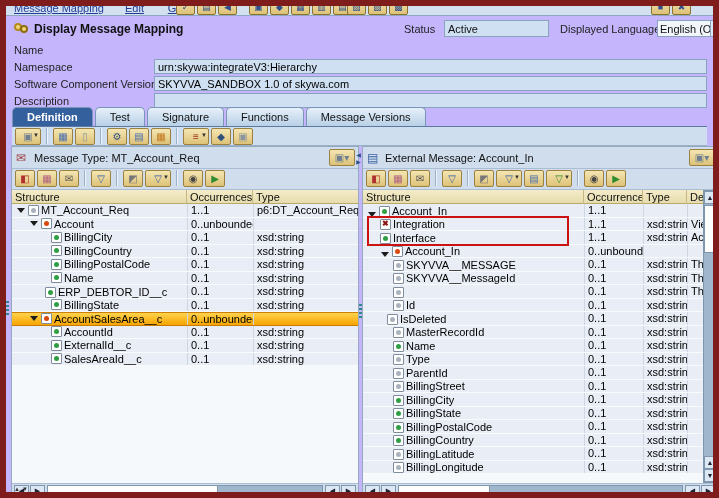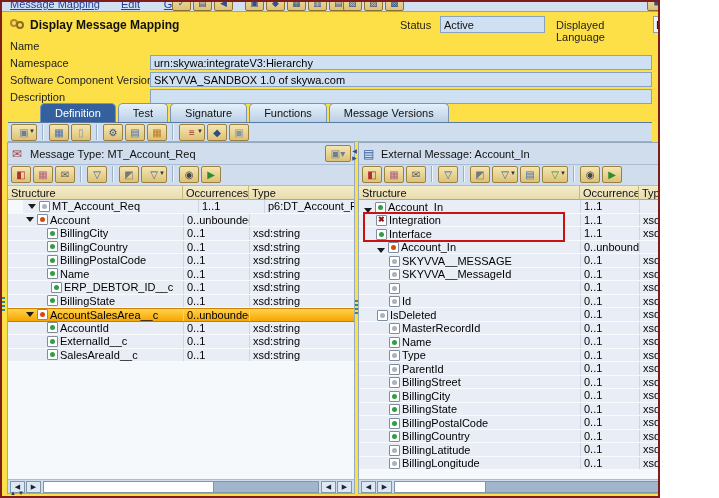--- a/index.html
+++ b/index.html
@@ -1,18 +1,18 @@
 <!DOCTYPE html>
 <html><head>
 <meta charset="utf-8">
 <style>
   * { box-sizing: border-box; margin: 0; padding: 0; }
   html,body { width:719px; height:498px; overflow:hidden; }
   body { font-family:"Liberation Sans", sans-serif; font-size:11px; color:#101010; }
-  #frame { position:relative; width:660px; height:498px; border:2px solid #7f1d1d; background:#fde047; overflow:hidden; }
+  #frame { position:relative; width:719px; height:498px; border:6px solid #7f1d1d; background:#c4b5fd; overflow:hidden; }
 
   
   #topstrip { position:absolute; left:0; top:0; right:0; height:10px; background:#d3e0ef; overflow:hidden; border-bottom:1px solid #8fa6c2; }
   .menu-item { position:absolute; top:-4px; color:#1f3d99; text-decoration:underline; white-space:nowrap; }
   .cutbtn { position:absolute; top:-7px; width:19px; height:16px; background:linear-gradient(#f2e2ac,#dcc178); border:1px solid #8d7030; border-radius:2px; text-align:center; font-size:9px; line-height:15px; color:#2f4f8f; }
 
   
   #headerbar { position:absolute; left:6px; top:14px; right:6px; height:20px; }
   #title-icon { position:absolute; left:2px; top:3px; width:15px; height:12px; }
   #title-icon i { position:absolute; width:8px; height:8px; border:2px solid #b58a1e; background:#f4d977; border-radius:50%; }
@@ -26,21 +26,21 @@
 
   
   #fields { position:absolute; left:6px; top:36px; right:6px; height:64px; }
   .frow { position:absolute; left:0; right:0; height:15px; }
   .frow .flabel { position:absolute; left:2px; top:2px; color:#222; }
   .frow input { position:absolute; left:142px; right:0; top:0; height:15px; background:#cfe0f2; border:1px solid #89a2bd; font-family:"Liberation Sans",sans-serif; font-size:11px; padding:0 3px; color:#000; }
 
   
   #tabs { position:absolute; left:6px; top:101px; right:6px; height:19px; }
   .tab { position:relative; display:inline-block; height:19px; margin-right:2px; padding:3px 14px 0 14px; background:linear-gradient(#e6f0fa,#b9d0e6); border:1px solid #7a96b6; border-bottom:none; border-radius:5px 5px 0 0; color:#111; cursor:default; }
-  .tab.active { background:#35609e; color:#fff; font-weight:normal;margin-left:32px; }
+  .tab.active { background:#35609e; color:#fff; font-weight:bold; }
 
   
   #maintoolbar { position:absolute; left:6px; top:120px; right:6px; height:20px; background:#cfdeee; border-top:1px solid #5a7aa0; border-bottom:1px solid #9ab0c8; padding:1px 2px; }
   .tbtn { display:inline-block; vertical-align:top; width:20px; height:17px; margin:0 1px; background:linear-gradient(#f4e6b2,#ddc278); border:1px solid #9c8040; border-radius:2px; text-align:center; font-size:10px; line-height:15px; position:relative; }
   .tbtn.wdd { width:26px; }
   .tbtn .dd { font-size:6px; color:#333; position:absolute; right:1px; bottom:1px; }
   .tsep { display:inline-block; vertical-align:top; width:2px; height:16px; margin:0 4px; border-left:1px solid #9ab0c8; border-right:1px solid #eef4fa; }
 
   
   .panel { position:absolute; top:140px; height:352px; border:1px solid #95aabf; background:#e9eef6; }
@@ -158,21 +158,21 @@
         <span class="pbtn">▣▾</span>
       </div>
       <div class="ptool"><span class="tbtn"><span style="color: rgb(176, 48, 48);">◧</span></span><span class="tbtn"><span style="color: rgb(176, 96, 128);">▦</span></span><span class="tbtn"><span style="color: rgb(85, 85, 85);">✉</span></span><span class="tsep"></span><span class="tbtn"><span style="color: rgb(48, 88, 168);">▽</span></span><span class="tsep"></span><span class="tbtn"><span style="color: rgb(119, 119, 119);">◩</span></span><span class="tbtn wdd"><span style="color: rgb(48, 88, 168);">▽</span><span class="dd">▼</span></span><span class="tsep"></span><span class="tbtn"><span style="color: rgb(68, 68, 68);">◉</span></span><span class="tbtn"><span style="color: rgb(46, 139, 46);">▶</span></span></div>
       <div class="pgrid">
         <div class="colheader">
           <span class="hc h-str">Structure</span>
           <span class="hc h-occ">Occurrences</span>
           <span class="hc h-type">Type</span>
         </div>
         <div class="rows">
-          <div class="trow" style="top: 0px; padding-left: 4px; margin-left: 15px;">
+          <div class="trow" style="top: 0px; padding-left: 4px;">
             <span class="exp"></span>
             <span class="nico gray"></span>
             <span class="nlabel">MT_Account_Req</span>
             <span class="cell c-occ">1..1</span>
             <span class="cell c-type">p6:DT_Account_Req</span>
           </div>
           <div class="trow" style="top: 13.5px; padding-left: 17px;">
             <span class="exp"></span>
             <span class="nico red"></span>
             <span class="nlabel">Account</span>
@@ -200,21 +200,21 @@
             <span class="cell c-occ">0..1</span>
             <span class="cell c-type">xsd:string</span>
           </div>
           <div class="trow" style="top: 67.5px; padding-left: 30px;">
             <span class="expslot"></span>
             <span class="nico green"></span>
             <span class="nlabel">Name</span>
             <span class="cell c-occ">0..1</span>
             <span class="cell c-type">xsd:string</span>
           </div>
-          <div class="trow" style="top: 81px; padding-left: 34px;">
+          <div class="trow" style="top: 81px; padding-left: 24px; align-items: flex-end;">
             <span class="expslot"></span>
             <span class="nico green"></span>
             <span class="nlabel">ERP_DEBTOR_ID__c</span>
             <span class="cell c-occ">0..1</span>
             <span class="cell c-type">xsd:string</span>
           </div>
           <div class="trow" style="top: 94.5px; padding-left: 30px;">
             <span class="expslot"></span>
             <span class="nico green"></span>
             <span class="nlabel">BillingState</span>
@@ -326,21 +326,21 @@
             <span class="cell c-type">xsd:string</span>
             <span class="cell c-desc">Th</span>
           </div>
           <div class="trow" style="top: 94.5px; padding-left: 30px;">
             <span class="nico gray"></span>
             <span class="nlabel">Id</span>
             <span class="cell c-occ">0..1</span>
             <span class="cell c-type">xsd:string</span>
             <span class="cell c-desc"></span>
           </div>
-          <div class="trow" style="top: 108px; padding-left: 18px;">
+          <div class="trow" style="top: 108px; padding-left: 24px;">
             <span class="nico gray"></span>
             <span class="nlabel">IsDeleted</span>
             <span class="cell c-occ">0..1</span>
             <span class="cell c-type">xsd:string</span>
             <span class="cell c-desc"></span>
           </div>
           <div class="trow" style="top: 121.5px; padding-left: 30px;">
             <span class="nico gray"></span>
             <span class="nlabel">MasterRecordId</span>
             <span class="cell c-occ">0..1</span>

